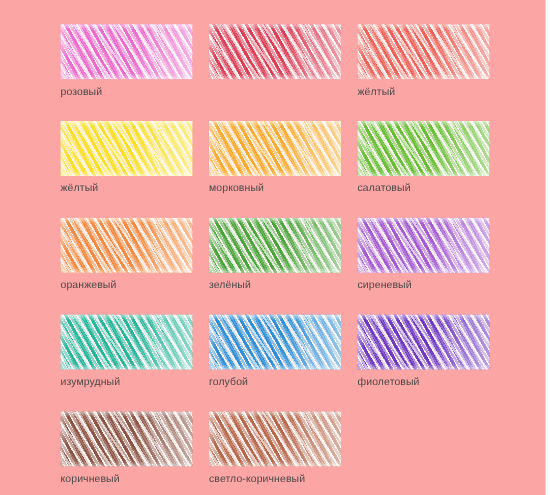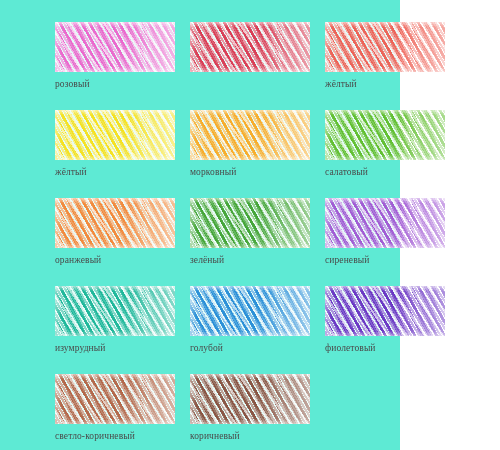--- a/index.html
+++ b/index.html
@@ -10,24 +10,23 @@
   body {
     width: 500px;
     height: 450px;
     background: #ffffff;
     font-family: "Liberation Sans", sans-serif;
     overflow: hidden;
   }
 
   #swatch-chart {
     position: relative;
-    width: 400px;
+    width: 496px;
     height: 450px;
-    background: #5eead4;
-    font-family: Liberation Serif, serif;
+    background: #fca5a5;
   }
 
   .grid {
     position: absolute;
     left: 55px;
     top: 22px;
     width: 390px;
     display: grid;
     grid-template-columns: repeat(3, 120px);
     grid-column-gap: 15px;
@@ -232,33 +231,33 @@
         <div class="swatch" style="--c: #6c37c4;">
           <div class="stroke-layer l1"></div>
           <div class="stroke-layer l2"></div>
           <div class="stroke-layer l3"></div>
           <div class="stroke-layer l4"></div>
           <div class="stroke-layer l5"></div>
         </div>
         <div class="swatch-label">фиолетовый</div>
       </div>
       <div class="swatch-cell">
+        <div class="swatch" style="--c: #8a5443;">
+          <div class="stroke-layer l1"></div>
+          <div class="stroke-layer l2"></div>
+          <div class="stroke-layer l3"></div>
+          <div class="stroke-layer l4"></div>
+          <div class="stroke-layer l5"></div>
+        </div>
+        <div class="swatch-label">коричневый</div>
+      </div>
+      <div class="swatch-cell">
         <div class="swatch" style="--c: #b5674a;">
           <div class="stroke-layer l1"></div>
           <div class="stroke-layer l2"></div>
           <div class="stroke-layer l3"></div>
           <div class="stroke-layer l4"></div>
           <div class="stroke-layer l5"></div>
         </div>
         <div class="swatch-label">светло-коричневый</div>
-      </div>
-      <div class="swatch-cell">
-        <div class="swatch" style="--c: #8a5443;">
-          <div class="stroke-layer l1"></div>
-          <div class="stroke-layer l2"></div>
-          <div class="stroke-layer l3"></div>
-          <div class="stroke-layer l4"></div>
-          <div class="stroke-layer l5"></div>
-        </div>
-        <div class="swatch-label">коричневый</div>
       </div>
     </div>
 </div>
 
 </body></html>

